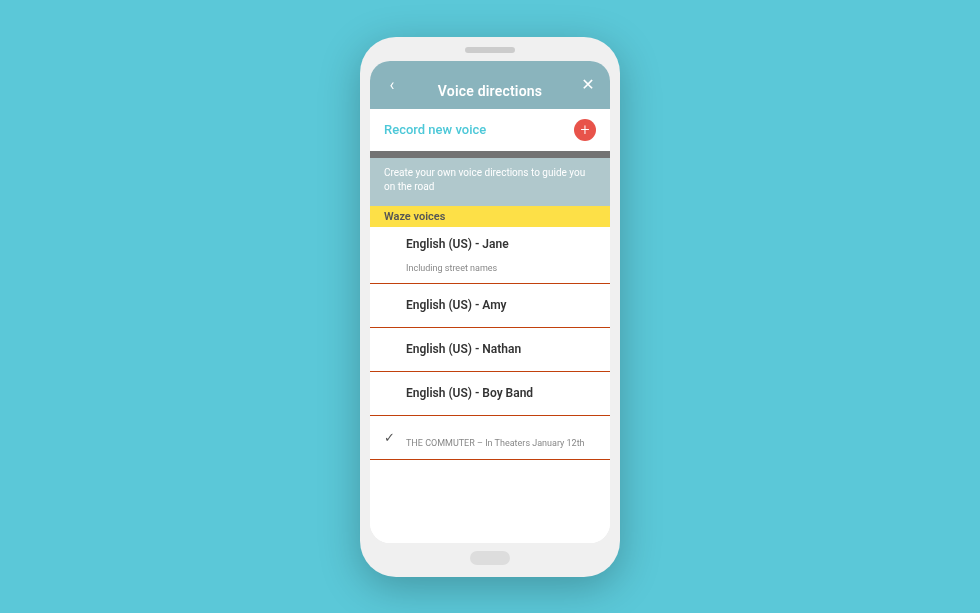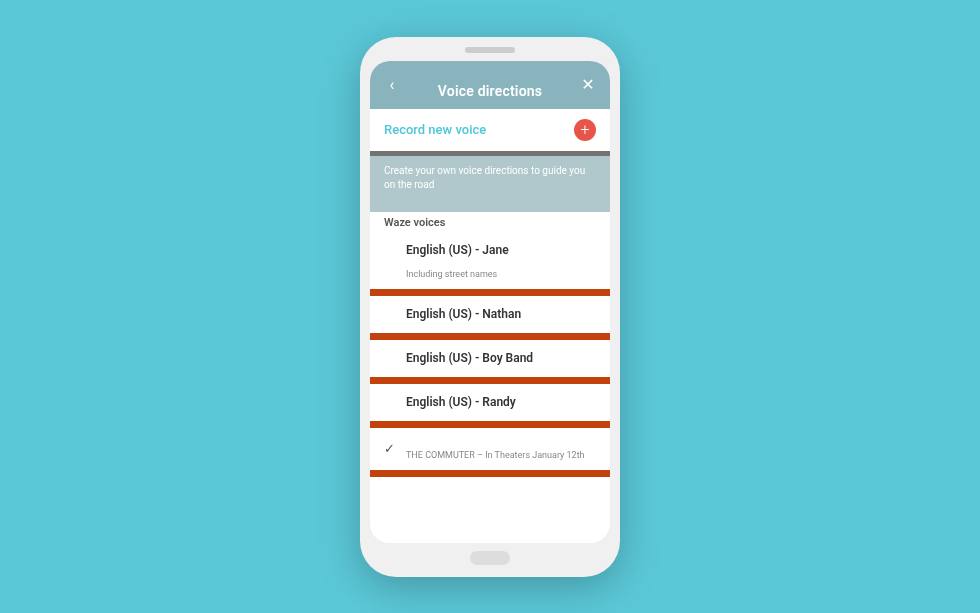--- a/index.html
+++ b/index.html
@@ -70,21 +70,21 @@
       letter-spacing: 0.2px;
       margin-top: 12px;
     }
 
     
     .record-row {
       display: flex;
       align-items: center;
       justify-content: space-between;
       padding: 10px 14px;
-      border-bottom: 5px solid #737373;
+      border-bottom: 7px solid #737373;
       flex-shrink: 0;
     }
 
     .record-label {
       color: #4DC8D8;
       font-size: 13px;
       font-weight: 500;
     }
 
     .add-button {
@@ -106,45 +106,45 @@
     .description-section {
       background: #b0c8cc;
       padding: 8px 14px 0 14px;
       flex-shrink: 0;
     }
 
     .description-text {
       font-size: 10px;
       color: #fff;
       line-height: 1.4;
-      margin-bottom: 20px;
+      margin-bottom: 12px;
     }
 
     .section-header {
       font-size: 11px;
       font-weight: 600;
       color: #555;
       padding: 4px 12px 4px 0;
-      background: #ffffff;
+      background: #fde047;
       margin: 0 -14px;
       padding-left: 14px;
     }
 
     
     .voice-list {
       flex: 1;
       overflow-y: auto;
       background: #fff;
     }
 
     .voice-item {
       display: flex;
       align-items: center;
       padding: 10px 14px;
-      border-bottom: 7px solid #c2410c;
+      border-bottom: 1px solid #c2410c;
       min-height: 44px;
     }
 
     .voice-check {
       width: 16px;
       margin-right: 6px;
       color: #555;
       font-size: 13px;
       flex-shrink: 0;
     }
@@ -204,33 +204,33 @@
     <div class="voice-item">
           <span class="voice-check"></span>
           <div class="voice-info">
             <div class="voice-name">English (US) - Jane</div>
             <div class="voice-subtitle">Including street names</div>
           </div>
         </div>
         <div class="voice-item">
           <span class="voice-check"></span>
           <div class="voice-info">
+            <div class="voice-name">English (US) - Amy</div>
+          </div>
+        </div>
+        <div class="voice-item">
+          <span class="voice-check"></span>
+          <div class="voice-info">
             <div class="voice-name">English (US) - Nathan</div>
           </div>
         </div>
         <div class="voice-item">
           <span class="voice-check"></span>
           <div class="voice-info">
             <div class="voice-name">English (US) - Boy Band</div>
-          </div>
-        </div>
-        <div class="voice-item">
-          <span class="voice-check"></span>
-          <div class="voice-info">
-            <div class="voice-name">English (US) - Randy</div>
           </div>
         </div>
         <div class="voice-item">
           <span class="voice-check">✓</span>
           <div class="voice-info">
             <div class="voice-subtitle">THE COMMUTER – In Theaters January 12th</div>
           </div>
         </div>
       </div>
 

